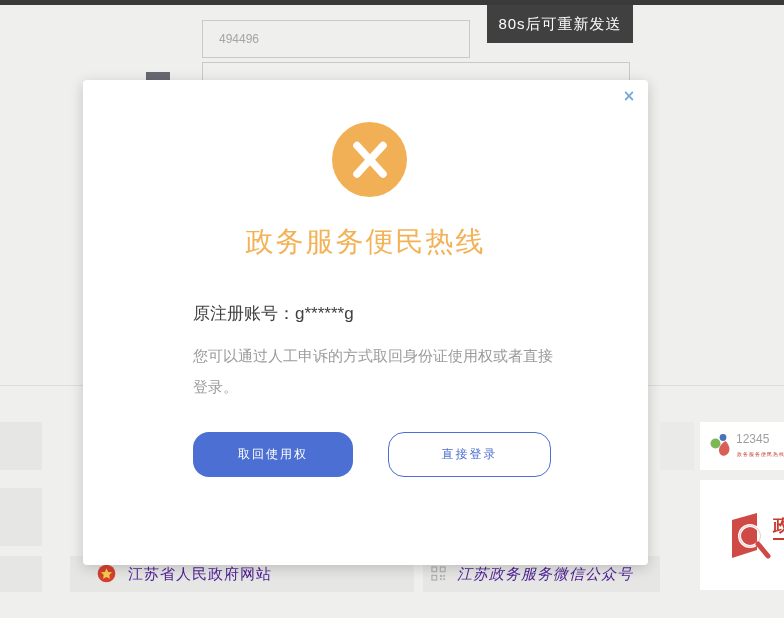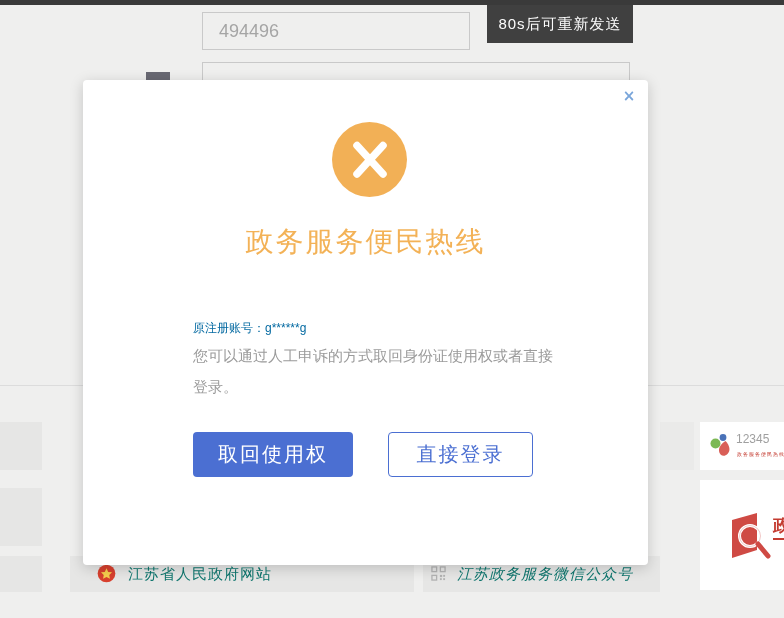--- a/index.html
+++ b/index.html
@@ -9,41 +9,41 @@
     background:#efefee;
     font-family:"Liberation Sans","DejaVu Sans",sans-serif;
   }
   
   .topbar { position:absolute; top:0; left:0; width:784px; height:5px; background:#3a3a3a; }
 
   
   .form-label { position:absolute; left:0; top:13px; width:168px; text-align:right;
     font-size:15px; color:#4c4c4c; letter-spacing:1px; }
   .req { color:#e04b3a; }
-  .sms-input { position:absolute; left:202px; top:12px; width:268px; height:38px;
-    border:1px solid #c9c9c9; background:transparent; font-size:18px; color:#a5a5a5;
+  .sms-input { position:absolute; left:202px; top:20px; width:268px; height:38px;
+    border:1px solid #c9c9c9; background:transparent; font-size:12px; color:#a5a5a5;
     padding-left:16px; outline:none; font-family:inherit; }
   .resend-btn { position:absolute; left:487px; top:5px; width:146px; height:38px;
     background:#404040; color:#fdfdfd; border:none; font-size:15px; letter-spacing:1px;
     font-family:inherit; cursor:default; }
   .hidden-input { position:absolute; left:202px; top:62px; width:428px; height:38px;
     border:1px solid #c9c9c9; background:transparent; }
   .hidden-label-frag { position:absolute; left:146px; top:72px; width:24px; height:8px;
     background:#686872; }
 
   
   .divider { position:absolute; left:0; top:385px; width:784px; height:1px; background:#dcdcdc; }
   .gblock { position:absolute; background:#e6e6e5; }
   .gb-a1 { left:0; top:422px; width:42px; height:48px; }
   .gb-a2 { left:660px; top:422px; width:34px; height:48px; background:#eaeae9; }
   .gb-b1 { left:0; top:488px; width:42px; height:58px; }
   .gb-c1 { left:0; top:556px; width:42px; height:36px; }
   .gb-c2 { left:70px; top:556px; width:344px; height:36px; }
   .gb-c3 { left:423px; top:556px; width:237px; height:36px; }
-  .footer-link { position:absolute; font-size:15px; color:#0f766e; letter-spacing:1px;
+  .footer-link { position:absolute; font-size:15px; color:#4c1d95; letter-spacing:1px;
     line-height:36px; filter:blur(0.4px); cursor:pointer; }
   .fl-1 { left:128px; top:556px; }
   .fl-2 { left:457px; top:556px;font-style:italic; }
   .f-icon { position:absolute; }
   .emblem-icon { left:97px; top:564px; }
   .qr-icon { left:431px; top:566px; }
 
   .wcard { position:absolute; background:#ffffff; overflow:hidden; }
   .card-hotline { left:700px; top:422px; width:84px; height:48px; cursor:pointer; }
   .card-gov { left:700px; top:480px; width:84px; height:110px; cursor:pointer; }
@@ -57,27 +57,27 @@
 
   
   .modal { position:absolute; left:83px; top:80px; width:565px; height:485px;
     background:#ffffff; border-radius:4px; box-shadow:0 3px 14px rgba(0,0,0,0.18); }
   .modal-close { position:absolute; top:6px; right:9px; width:20px; height:20px;
     color:#79a5da; font-size:15px; font-weight:bold; text-align:center; line-height:20px;
     cursor:pointer; font-family:"DejaVu Sans",sans-serif; }
   .err-circle { position:absolute; left:50%; margin-left:-34px; top:42px; }
   .modal-title { position:absolute; left:0; top:143px; width:100%; text-align:center;
     font-size:28px; color:#f3b257; letter-spacing:2px; font-weight:normal; }
-  .modal-account { position:absolute; left:110px; top:240px; font-size:12px; color:#0369a1; }
+  .modal-account { position:absolute; left:110px; top:222px; font-size:17px; color:#404040; }
   .modal-desc { position:absolute; left:110px; top:260px; width:372px; font-size:15px;
     color:#9b9b9b; line-height:31px; word-break:break-all; }
-  .btn { position:absolute; top:352px; height:45px; border-radius:4px; font-size:20px;
+  .btn { position:absolute; top:352px; height:45px; border-radius:16px; font-size:12px;
     letter-spacing:2px; font-family:inherit; cursor:pointer; }
   .btn-primary { left:110px; width:160px; background:#4b6fd2; color:#ffffff; border:none; }
-  .btn-secondary { left:305px; width:145px; background:#ffffff; color:#4b6fd2;
+  .btn-secondary { left:305px; width:163px; background:#ffffff; color:#4b6fd2;
     border:1px solid #4b6fd2; }
 </style>
 </head>
 <body>
 
 <div class="screen">
 
   <div class="topbar"></div>
 
   <input class="sms-input" type="text" readonly="" value="494496" style="">

